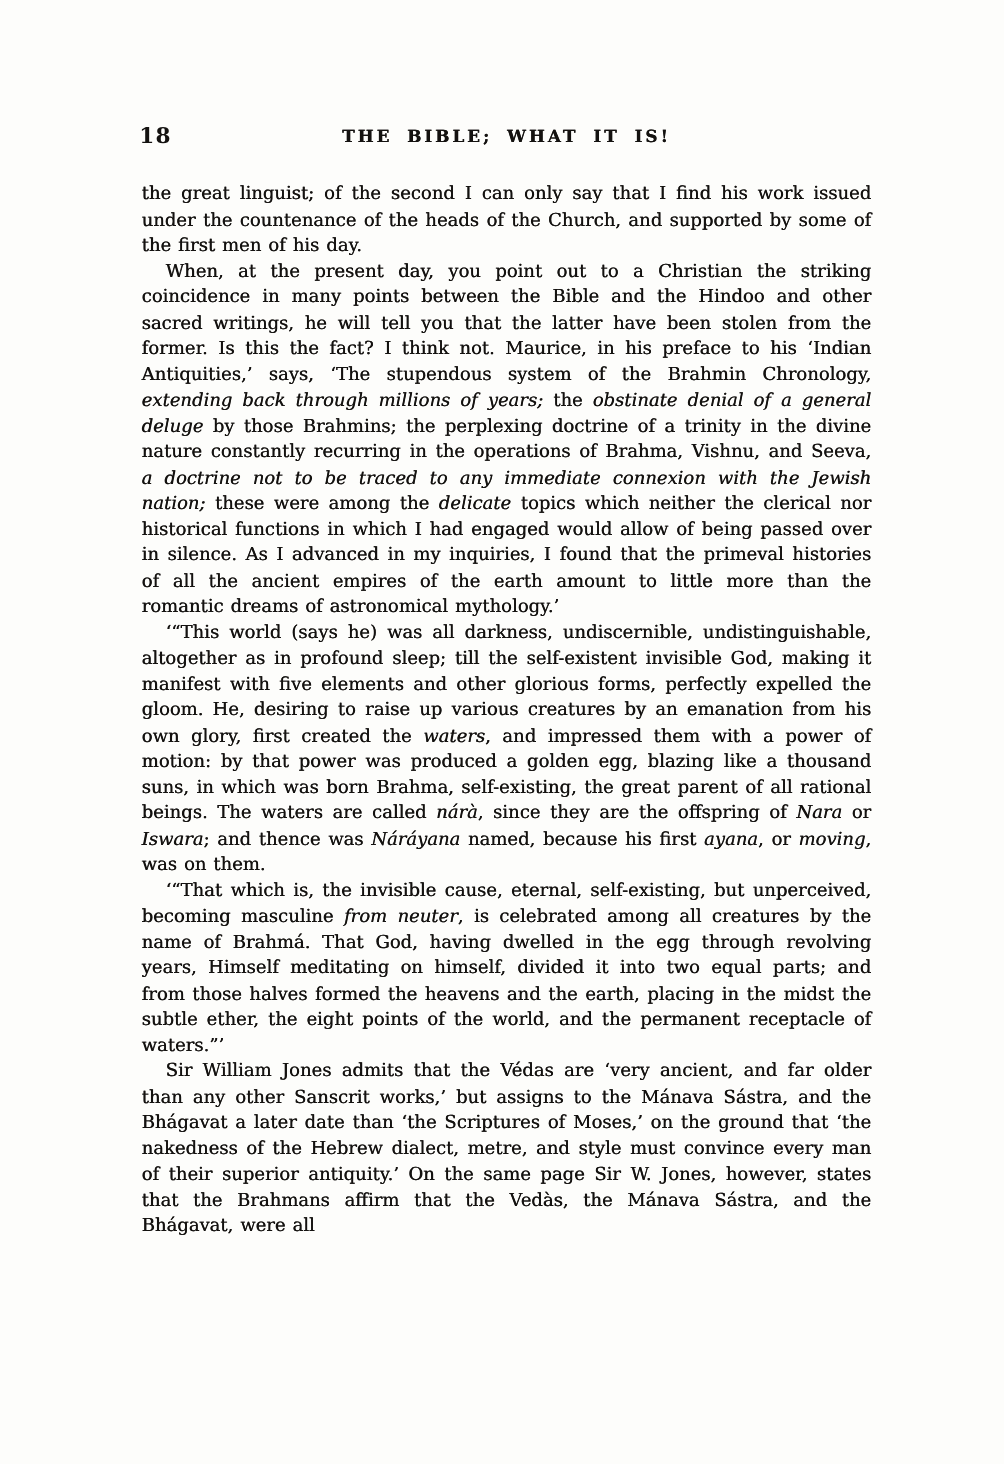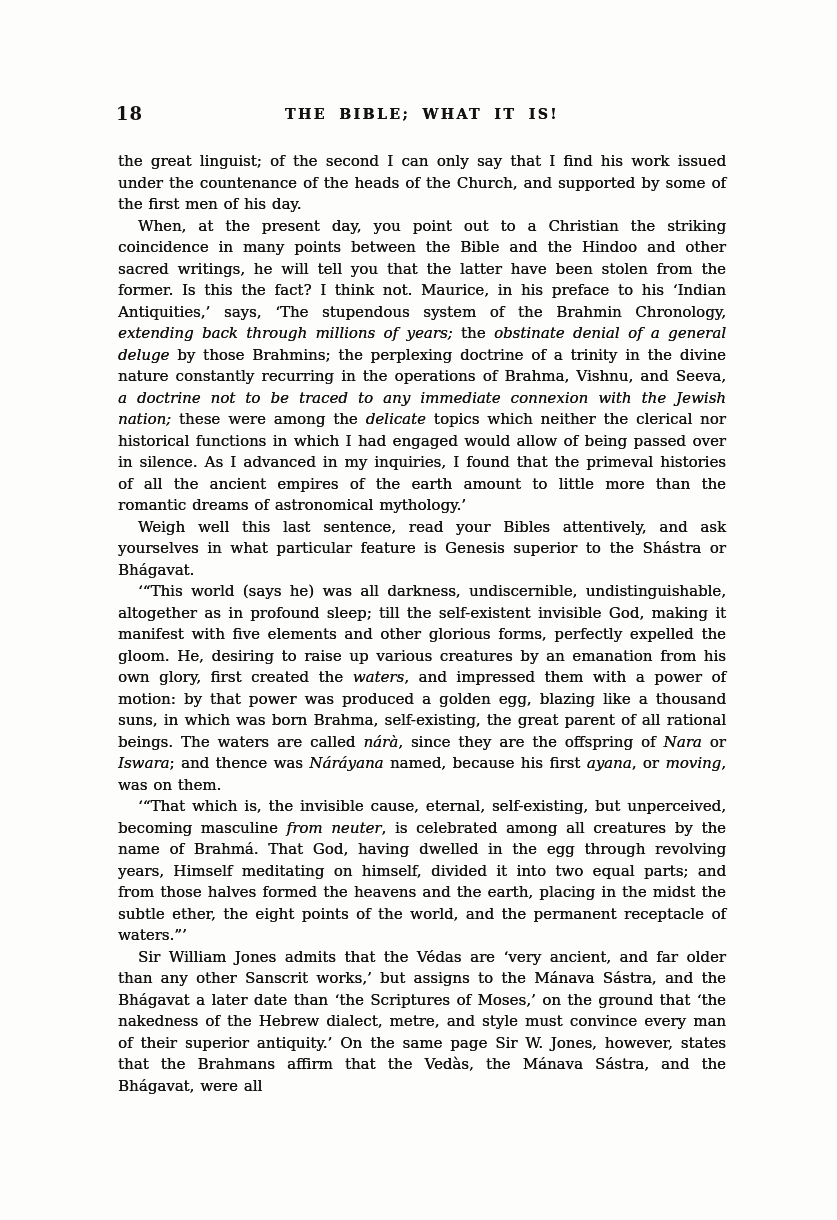--- a/index.html
+++ b/index.html
@@ -69,19 +69,18 @@
 
 <div class="page">
   <div class="text-col">
     <header class="running-head">
       <span class="pagenum">18</span>
       <span class="running-title">THE BIBLE; WHAT IT IS!</span>
     </header>
     <main class="body-text" id="body-text">
         <p class=""><span>the great linguist; of the second I can only say that I find his work issued under the countenance of the heads of the Church, and supported by some of the first men of his day.</span></p>
         <p class="indent"><span>When, at the present day, you point out to a Christian the striking coincidence in many points between the Bible and the Hindoo and other sacred writings, he will tell you that the latter have been stolen from the former.  Is this the fact?  I think not.  Maurice, in his preface to his ‘Indian Antiquities,’ says, ‘The stupendous system of the Brahmin Chronology, </span><em>extending back through millions of years;</em><span> the </span><em>obstinate denial of a general deluge</em><span> by those Brahmins;  the perplexing doctrine of a trinity in the divine nature constantly recurring in the operations of Brahma, Vishnu, and Seeva, </span><em>a doctrine not to be traced to any immediate connexion with the Jewish nation;</em><span> these were among the </span><em>delicate</em><span> topics which neither the clerical nor historical functions in which I had engaged would allow of being passed over in silence.  As I advanced in my inquiries, I found that the primeval histories of all the ancient empires of the earth amount to little more than the romantic dreams of astronomical mythology.’</span></p>
-        <p class="indent"><span>Weigh well this last sentence, read your Bibles attentively, and ask yourselves in what particular feature is Genesis superior to the Shástra or Bhágavat.</span></p>
         <p class="indent"><span>‘“This world (says he) was all darkness, undiscernible, undistinguishable, altogether as in profound sleep; till the self-existent invisible God, making it manifest with five elements and other glorious forms, perfectly expelled the gloom.  He, desiring to raise up various creatures by an emanation from his own glory, first created the </span><em>waters</em><span>, and impressed them with a power of motion: by that power was produced a golden egg, blazing like a thousand suns, in which was born Brahma, self-existing, the great parent of all rational beings.  The waters are called </span><em>nárà</em><span>, since they are the offspring of </span><em>Nara</em><span> or </span><em>Iswara</em><span>; and thence was </span><em>Náráyana</em><span> named, because his first </span><em>ayana</em><span>, or </span><em>moving</em><span>, was on them.</span></p>
         <p class="indent"><span>‘“That which is, the invisible cause, eternal, self-existing, but unperceived, becoming masculine </span><em>from neuter</em><span>, is celebrated among all creatures by the name of Brahmá.  That God, having dwelled in the egg through revolving years, Himself meditating on himself, divided it into two equal parts; and from those halves formed the heavens and the earth, placing in the midst the subtle ether, the eight points of the world, and the permanent receptacle of waters.”’</span></p>
         <p class="indent"><span>Sir William Jones admits that the Védas are ‘very ancient, and far older than any other Sanscrit works,’ but assigns to the Mánava Sástra, and the Bhágavat a later date than ‘the Scriptures of Moses,’ on the ground that ‘the nakedness of the Hebrew dialect, metre, and style must convince every man of their superior antiquity.’  On the same page Sir W. Jones, however, states that the Brahmans affirm that the Vedàs, the Mánava Sástra, and the Bhágavat, were all</span></p>
       </main>
   </div>
 </div>
 
 </body></html>

